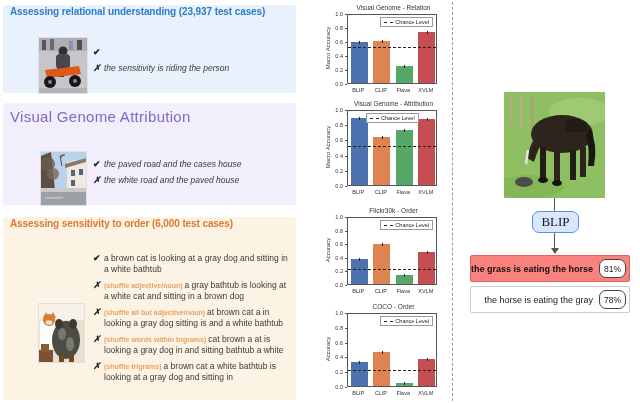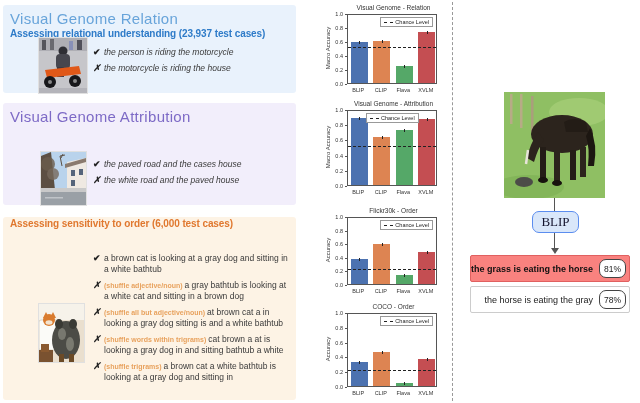--- a/index.html
+++ b/index.html
@@ -60,21 +60,20 @@
     background:#fff;border:1.2px solid #444;border-radius:7px;
     font-size:8.5px;color:#222;display:flex;align-items:center;justify-content:center;
     box-sizing:border-box;}
 </style>
 </head>
 <body>
 
 <div class="figure">
 
   <div class="panel italic-ex" id="panel-0" style="top: 5px; height: 88px; background: rgb(233, 242, 252);">
-    <div class="panel-title" style="color: rgb(104, 164, 218);">Visual Genome Relation</div>
     <div class="panel-subtitle" style="color: rgb(46, 123, 200);">Assessing relational understanding (23,937 test cases)</div>
     <svg class="panel-photo" style="left:35px;top:32px;" width="48" height="55" viewBox="0 0 48 55">
       <rect width="48" height="55" fill="#c6c6ca"></rect>
       <rect x="0" y="0" width="48" height="13" fill="#aeaeb4"></rect>
       <rect x="3" y="2" width="4" height="10" fill="#55555c"></rect>
       <rect x="11" y="1" width="4" height="11" fill="#6a6a70"></rect>
       <rect x="38" y="2" width="5" height="10" fill="#50505a"></rect>
       <rect x="30" y="3" width="4" height="9" fill="#8890b8"></rect>
       <circle cx="24" cy="13" r="4.5" fill="#2e2e34"></circle>
       <rect x="17" y="16" width="14" height="15" rx="4" fill="#46464e"></rect>
@@ -82,25 +81,24 @@
       <path d="M6 32 L40 28 L42 36 L8 40 Z" fill="#e05818"></path>
       <circle cx="11" cy="44" r="6" fill="#17171a"></circle>
       <circle cx="36" cy="43" r="6" fill="#17171a"></circle>
       <circle cx="11" cy="44" r="2" fill="#888"></circle>
       <circle cx="36" cy="43" r="2" fill="#888"></circle>
       <rect x="0" y="50" width="48" height="5" fill="#b4b4ba"></rect>
     </svg>
     <div class="examples" id="examples-0" style="left:90px;top:42px;">
         <div class="ex-row">
           <span class="ex-mark">✔</span>
-          <span class="ex-text">the person is riding the motorcycle</span>
-        </div>
-        <div class="ex-row">
-          <span class="ex-mark" style="font-style: italic;">✗</span>
-          <span class="ex-text">the motorcycle is riding the house</span>
+        </div>
+        <div class="ex-row">
+          <span class="ex-mark" style="font-style: italic;">✗</span>
+          <span class="ex-text">the sensitivity is riding the person</span>
         </div>
       </div>
   </div>
 
   <div class="panel italic-ex" id="panel-1" style="top: 103px; height: 102px; background: rgb(242, 238, 251);">
     <div class="panel-title" style="color: rgb(125, 106, 198);">Visual Genome Attribution</div>
     <svg class="panel-photo" style="left:37px;top:48px;" width="45" height="53" viewBox="0 0 45 53">
       <rect width="45" height="53" fill="#b9d3ec"></rect>
       <polygon points="26,10 45,6 45,38 26,38" fill="#efe9e2"></polygon>
       <polygon points="24,12 45,6 45,10 24,16" fill="#8a7a6e"></polygon>

